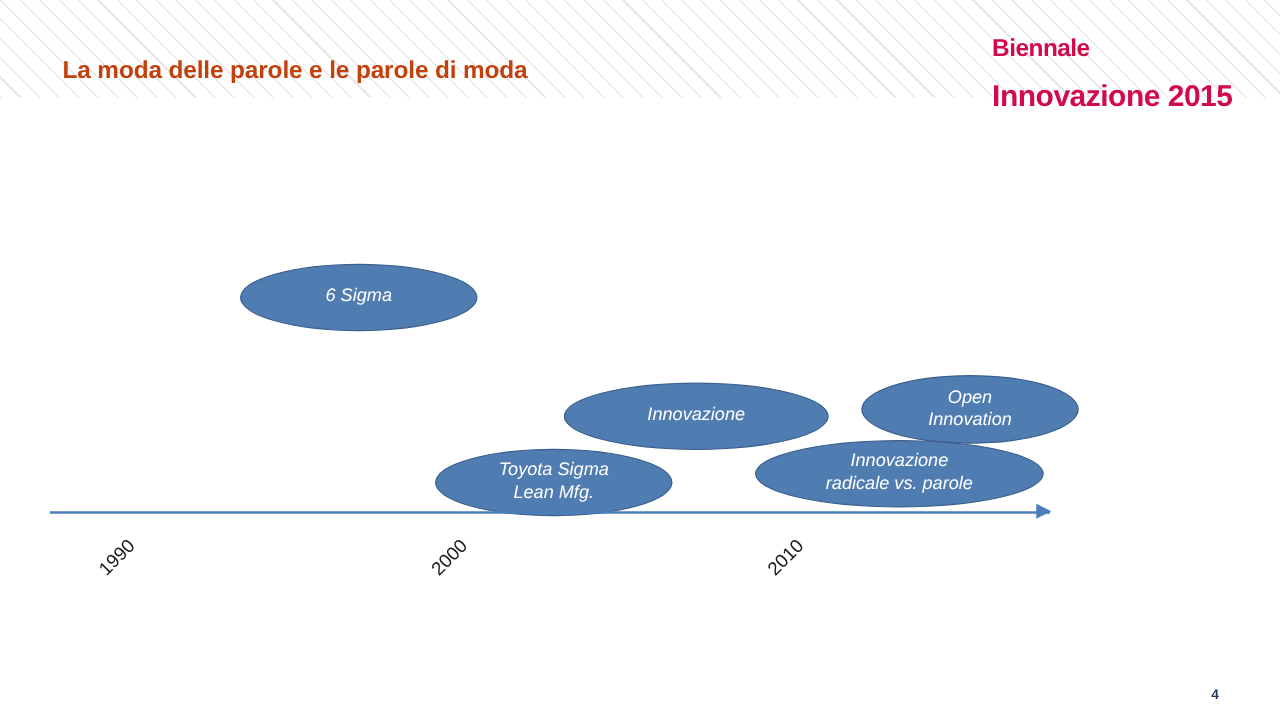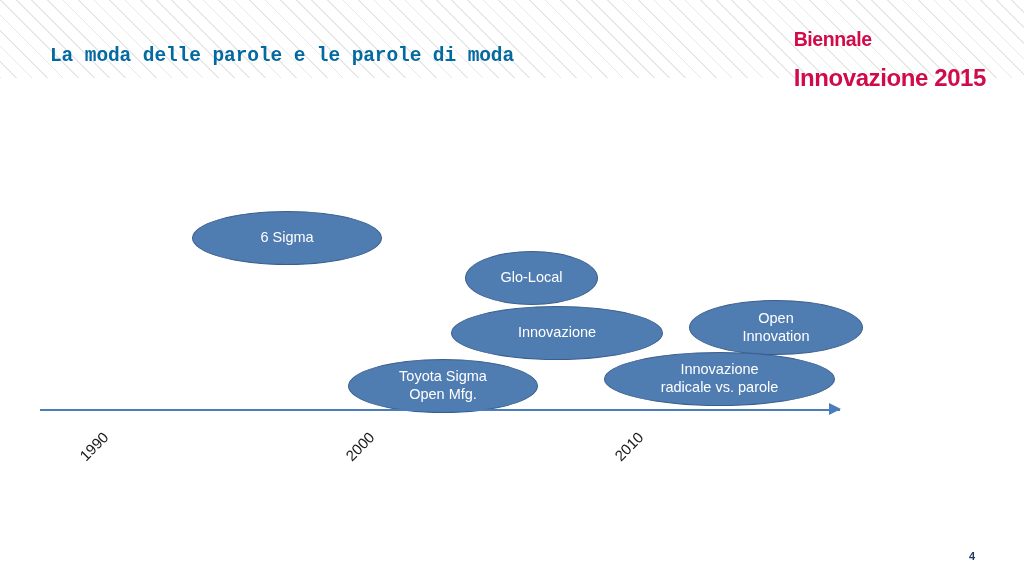--- a/index.html
+++ b/index.html
@@ -32,24 +32,23 @@
         rgba(255,255,255,0) 11px
     );
   }
 
   #slide-title {
     position: absolute;
     left: 50px;
     top: 45px;
     font-size: 19.5px;
     font-weight: bold;
-    color: #0369a1;
+    color: #c2410c;
     letter-spacing: -0.1px;
     white-space: nowrap;
-    font-family: Liberation Mono, monospace;
   }
 
   #brand-logo {
     position: absolute;
     right: 38px;
     top: 30px;
     text-align: left;
     line-height: 1.0;
     color: #d10a4a;
     font-weight: bold;
@@ -78,21 +77,21 @@
     border: 1.6px solid #3b5f8c;
     display: flex;
     align-items: center;
     justify-content: center;
     text-align: center;
     color: #ffffff;
     font-size: 14.5px;
     line-height: 1.22;
     padding: 0 8px;
   }
-  .bubble span { display: block; }
+  .bubble span { display: block; font-style: italic; }
 
   
   #timeline-axis {
     position: absolute;
     left: 40px;
     top: 409px;
     width: 800px;
     height: 2px;
     background: #4a7ebb;
   }
@@ -139,32 +138,29 @@
     <span id="brand-line2">Innovazione 2015</span>
   </div>
 
 
 
   <div class="bubble" style="left:192px; top:211px; width:190px; height:54px;">
     <span>6 Sigma</span>
   </div>
 
 
-  <div class="bubble" style="left:465px; top:251px; width:133px; height:54px;">
-    <span>Glo-Local</span>
-  </div>
 
   <div class="bubble" style="left:451px; top:306px; width:212px; height:54px;">
     <span>Innovazione</span>
   </div>
 
   <div class="bubble" style="left:348px; top:359px; width:190px; height:54px;">
     <div>
       <span>Toyota Sigma</span>
-      <span>Open Mfg.</span>
+      <span>Lean Mfg.</span>
     </div>
   </div>
 
 
   <div class="bubble" style="left:689px; top:300px; width:174px; height:55px;">
     <div>
       <span>Open</span>
       <span>Innovation</span>
     </div>
   </div>

